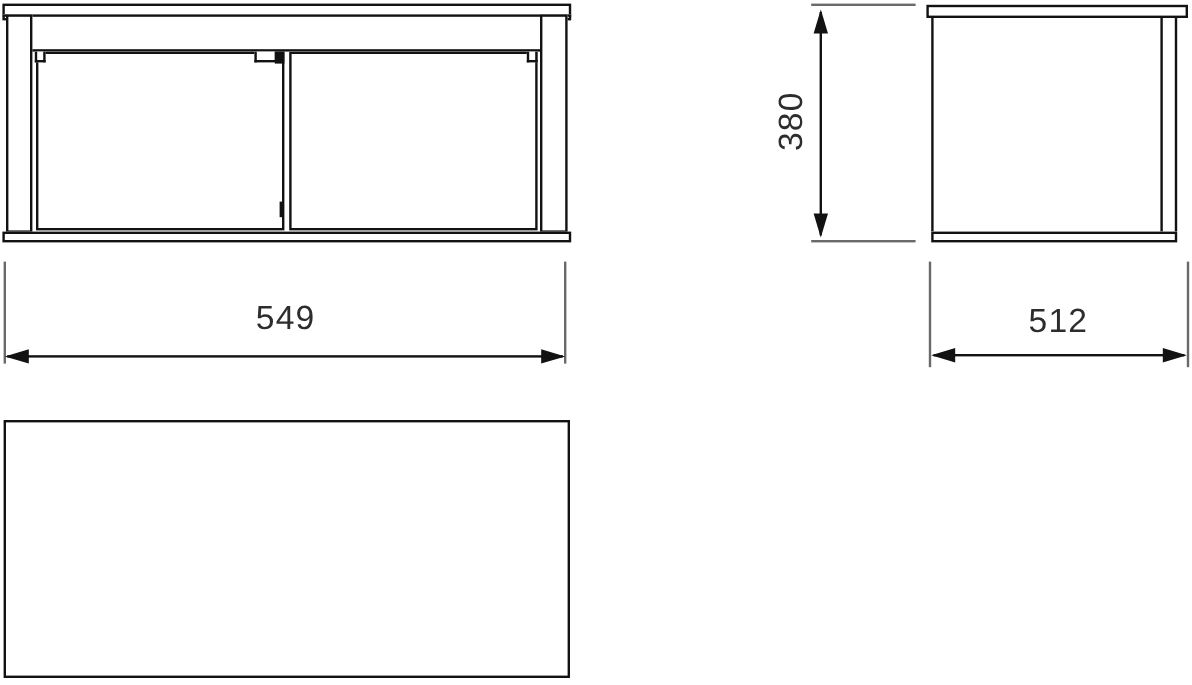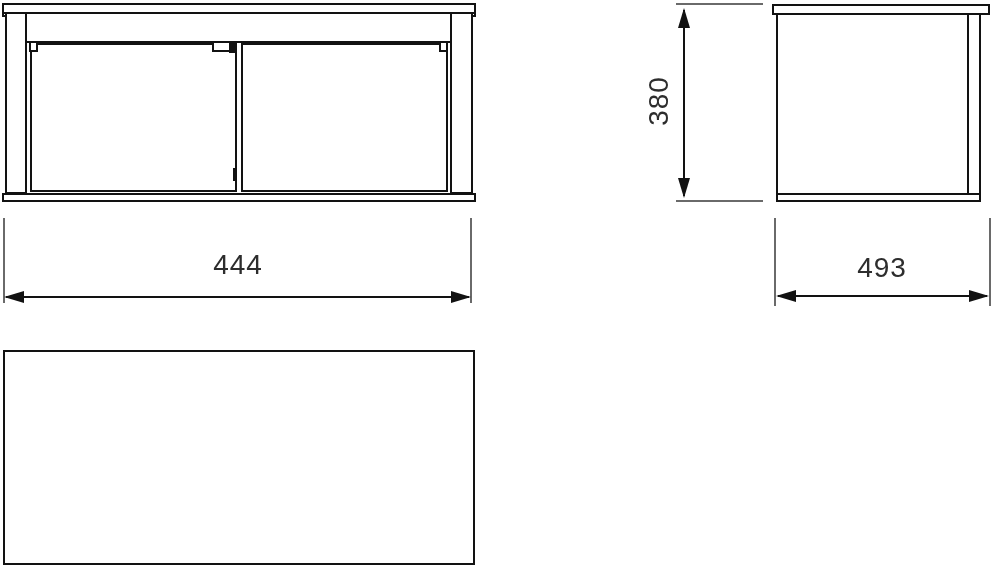--- a/index.html
+++ b/index.html
@@ -55,21 +55,21 @@
   </div>
 
   <div style="left:0;top:210px;width:480px;height:100px;">
     <div class="ext" style="left:3px;top:8px;width:2px;height:85px;"></div>
     <div class="ext" style="left:470px;top:8px;width:2px;height:85px;"></div>
     <div style="left:4px;top:80px;width:467px;height:14px;">
       <div class="harrow-line"></div>
       <div class="head left"></div>
       <div class="head right"></div>
     </div>
-    <div class="dim-label" style="left:238px;top:55px;">444</div>
+    <div class="dim-label" style="left:238px;top:55px;">549</div>
   </div>
 
   <div style="left:650px;top:0;width:343px;height:210px;">
 
     <div class="box" style="left:122px;top:4px;width:218px;height:11px;"></div>
 
     <div class="ln" style="left:126px;top:15px;width:2px;height:178px;"></div>
 
     <div style="left:317px;top:15px;width:14px;height:178px;border-left:2px solid #121212;border-right:2px solid #121212;background:#fff;"></div>
 
@@ -88,18 +88,18 @@
   </div>
 
   <div style="left:650px;top:210px;width:343px;height:100px;">
     <div class="ext" style="left:124px;top:8px;width:2px;height:88px;"></div>
     <div class="ext" style="left:339px;top:8px;width:2px;height:88px;"></div>
     <div style="left:126px;top:79px;width:213px;height:14px;">
       <div class="harrow-line"></div>
       <div class="head left"></div>
       <div class="head right"></div>
     </div>
-    <div class="dim-label" style="left:232px;top:58px;">493</div>
+    <div class="dim-label" style="left:232px;top:58px;">512</div>
   </div>
 
   <div class="box" style="left:3px;top:350px;width:472px;height:215px;"></div>
 
 </div>
 
 </body></html>

